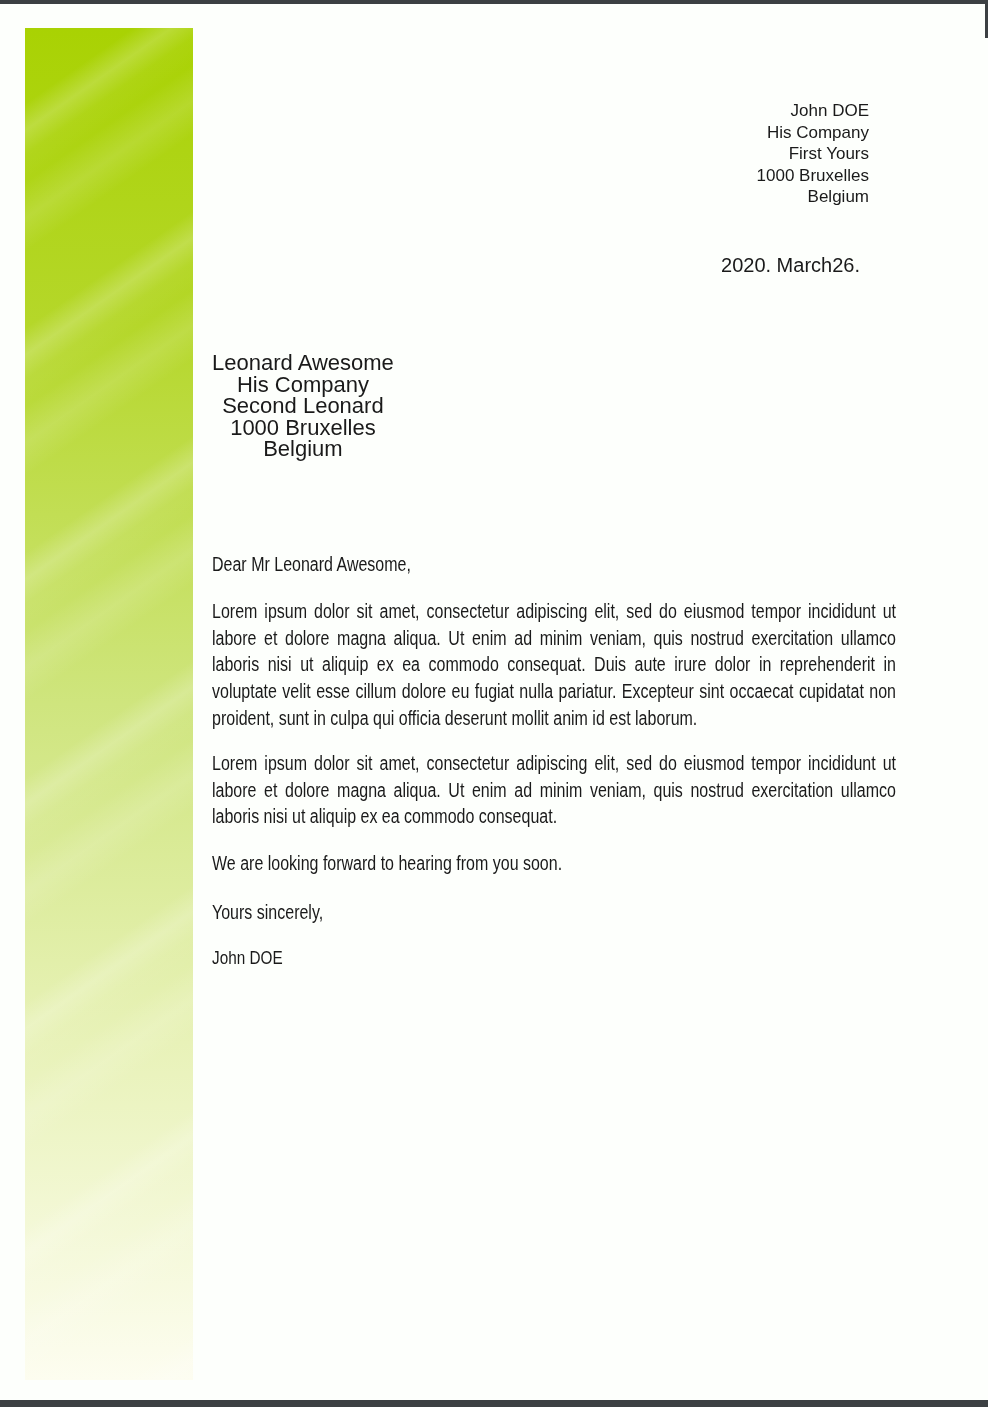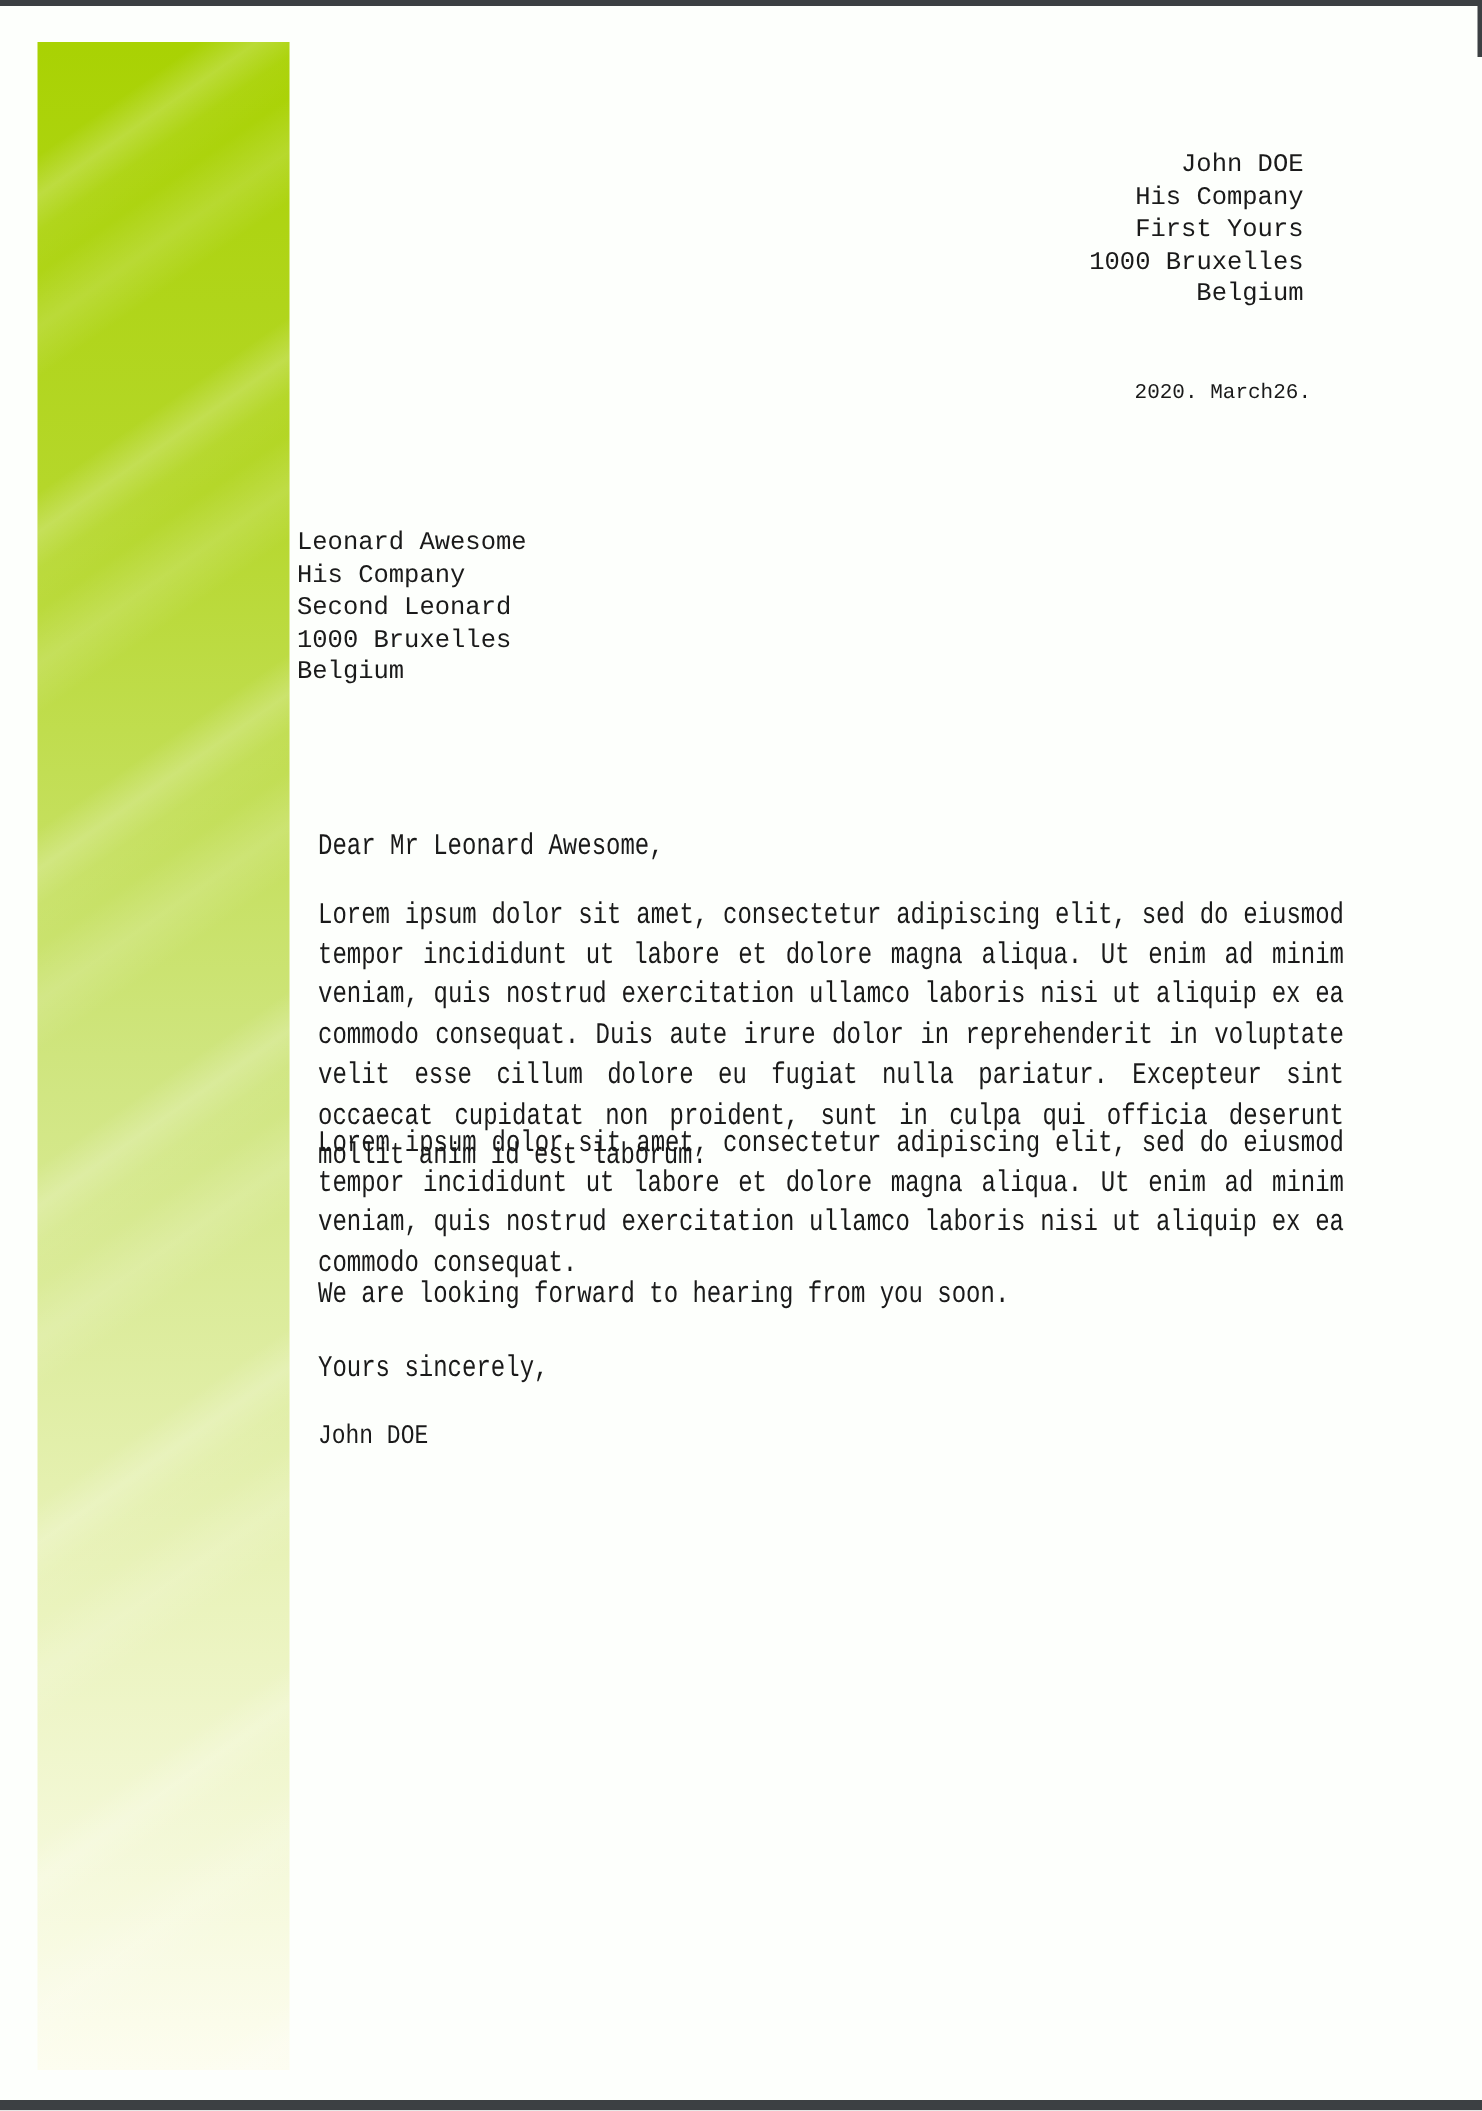--- a/index.html
+++ b/index.html
@@ -2,21 +2,21 @@
 <html style="--page-bg: #fdfffc; --frame: #3c4043; --sidebar-top: #a9d203; --sidebar-mid: #cfe57e; --sidebar-faded: #e8f2b8; --sidebar-bottom: #fdfdf0; --text: #1a1a1a;"><head>
 <meta charset="utf-8">
 <style>
   html, body { margin: 0; padding: 0; background: #ffffff; }
 
   .page {
     position: relative;
     width: 988px;
     height: 1407px;
     background: var(--page-bg, #fdfffc);
-    font-family: Liberation Mono, monospace;
+    font-family: Liberation Sans, sans-serif;
     color: var(--text, #1a1a1a);
     overflow: hidden;
   }
 
   
   .edge-top    { position: absolute; top: 0; left: 0; width: 100%; height: 4px;  background: var(--frame, #3c4043); }
   .edge-bottom { position: absolute; bottom: 0; left: 0; width: 100%; height: 7px; background: var(--frame, #3c4043); }
   .edge-right-notch { position: absolute; top: 0; right: 0; width: 3px; height: 38px; background: var(--frame, #3c4043); }
 
   
@@ -41,27 +41,27 @@
         var(--sidebar-bottom, #fdfdf0) 100%);
   }
 
   .sender {
     position: absolute; top: 100px; right: 119px;
     text-align: right; font-size: 17px; line-height: 21.5px;
     white-space: nowrap;
   }
 
   .date {
-    position: absolute; top: 254px; right: 114px;
-    font-size: 14px; white-space: nowrap; margin-left: 40px;
+    position: absolute; top: 254px; right: 128px;
+    font-size: 20px; white-space: nowrap; margin-left: 40px;
   }
 
   .recipient {
-    position: absolute; top: 352px; left: 198px;
-    font-size: 17px; line-height: 21.5px; white-space: nowrap;
+    position: absolute; top: 352px; left: 212px;
+    font-size: 22px; line-height: 21.5px; white-space: nowrap; text-align: center;
   }
 
   .salutation {
     position: absolute; top: 553px; left: 212px;
     font-size: 20px; white-space: nowrap;
     transform: scaleX(0.8); transform-origin: 0 0;
   }
 
   .para {
     position: absolute; left: 212px; width: 855px;

